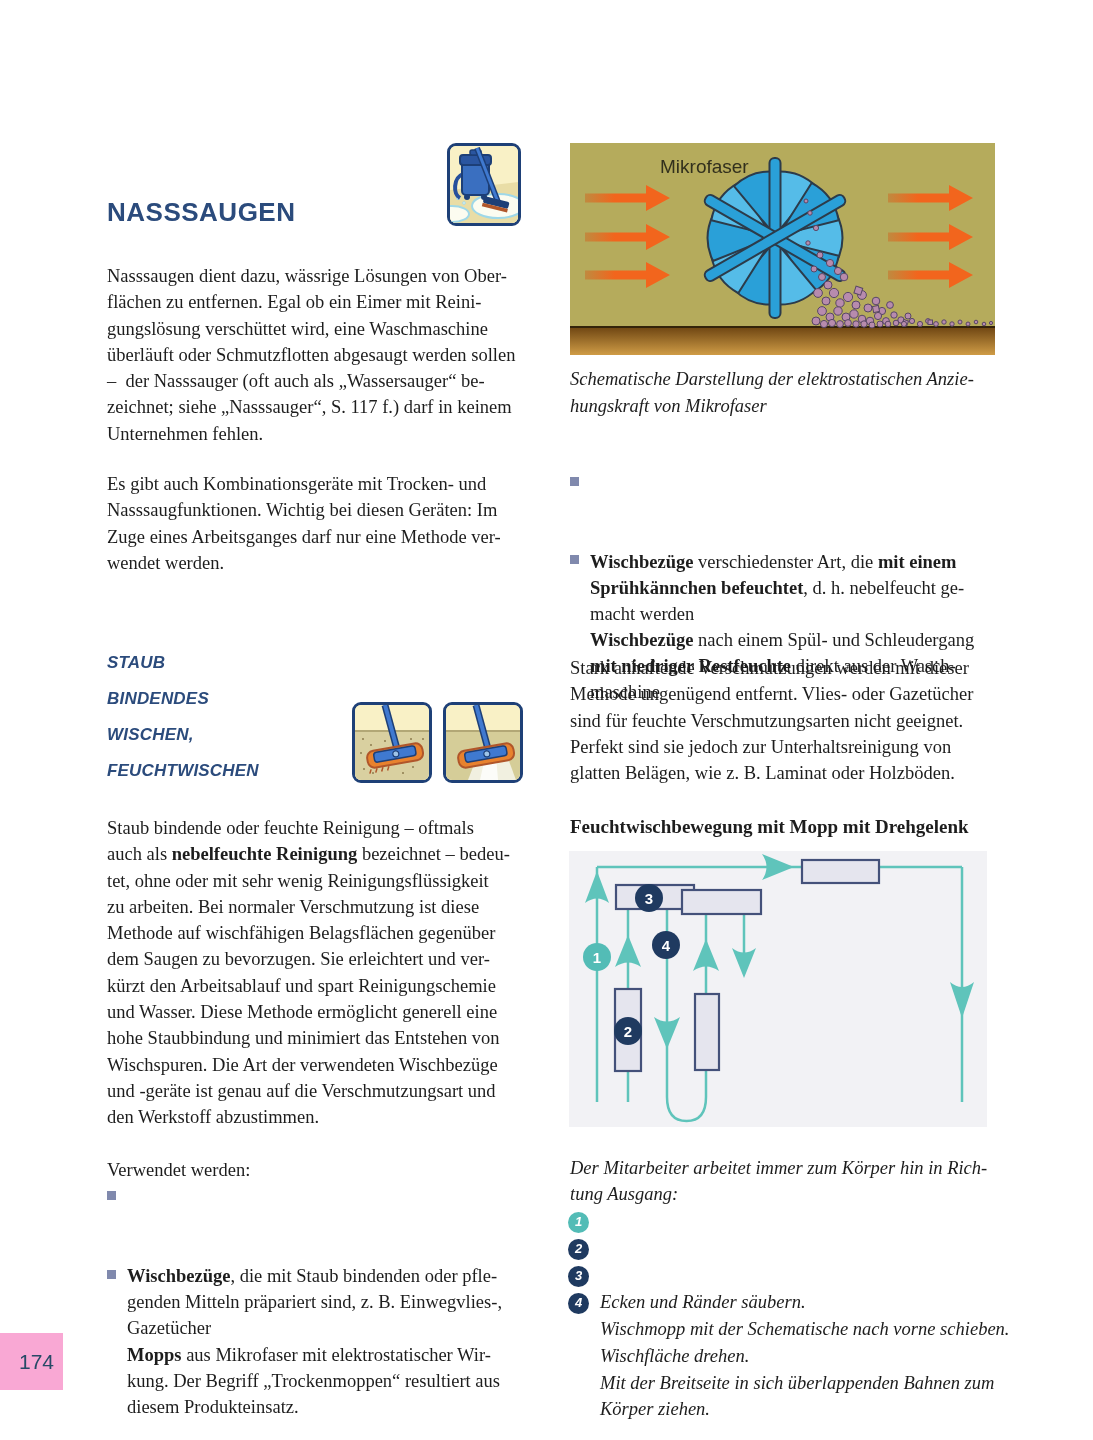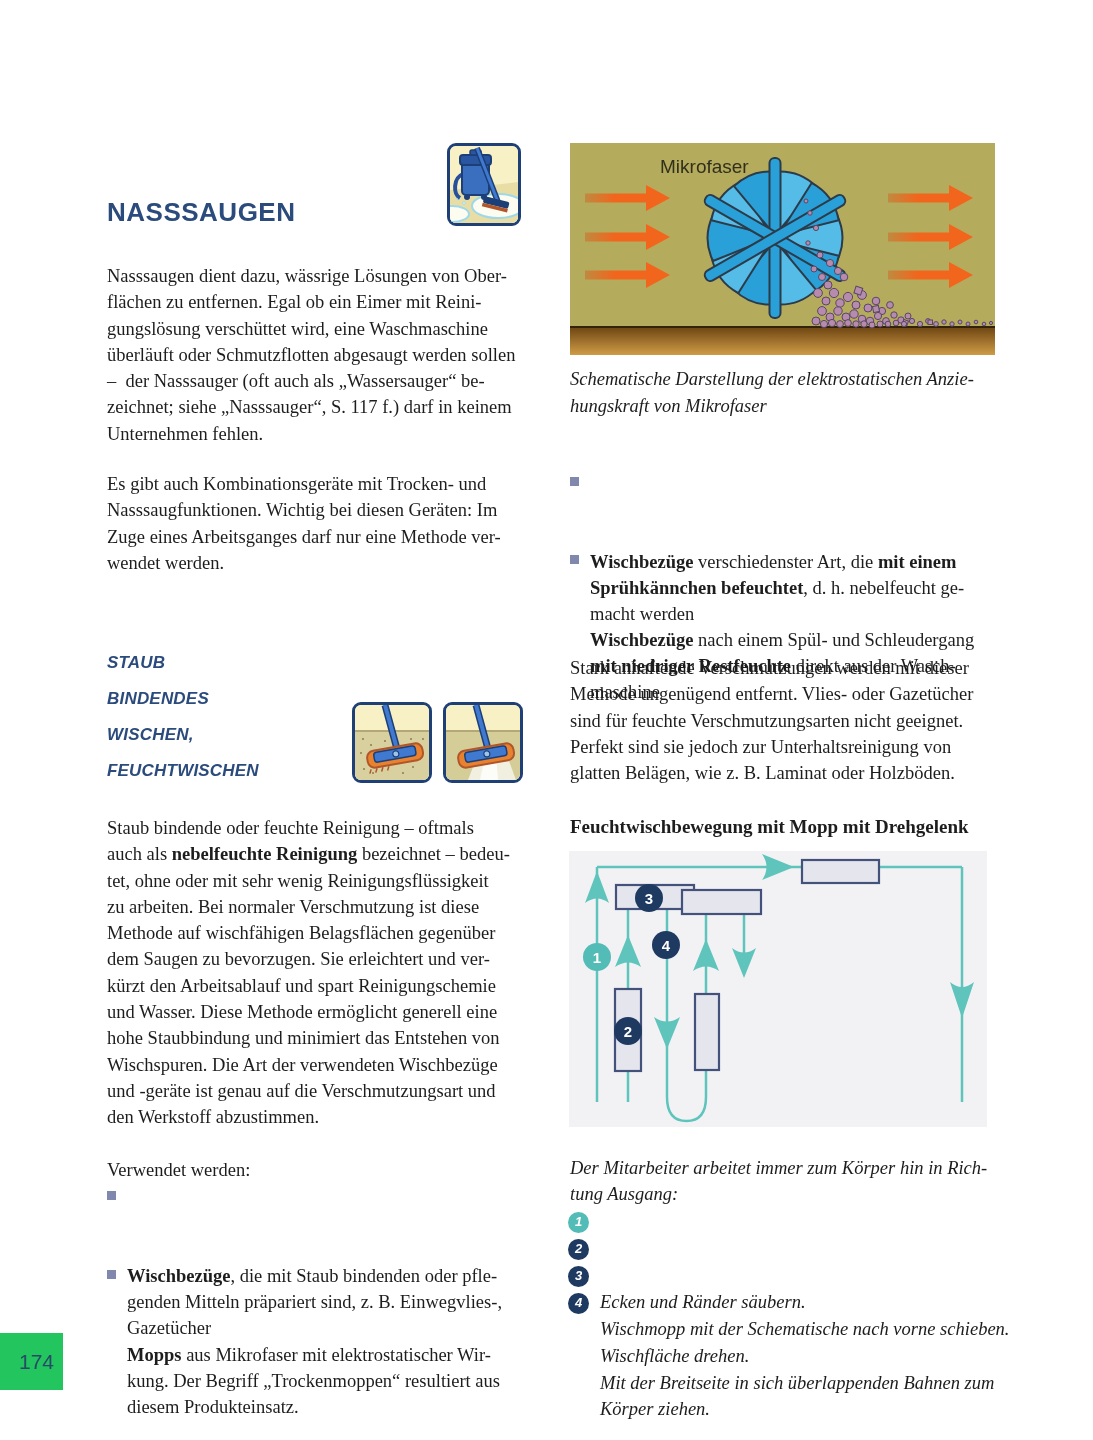--- a/index.html
+++ b/index.html
@@ -14,21 +14,21 @@
   .h2{font-size:17px;line-height:36px;letter-spacing:0.2px;font-style:italic;}
   .icon-box{border:3px solid #1e4077;border-radius:9px;background:#f9f1c6;overflow:hidden;box-sizing:border-box;}
   .li{position:absolute;padding-left:20px;}
   .li .sq{position:absolute;left:0;top:7px;width:9px;height:9px;background:#8089ad;}
   .step{position:absolute;padding-left:32px;}
   .step .circ{position:absolute;left:0;top:2px;width:21px;height:21px;border-radius:50%;
     color:#fff;font-family:"Liberation Sans",sans-serif;font-size:13px;font-weight:bold;
     display:flex;align-items:center;justify-content:center;}
   .circ.teal{background:#53bcb6;}
   .circ.navy{background:#1f3a60;}
-  #pagenum{background:#22c55e;color:#274a66;font-family:"Liberation Sans",sans-serif;font-size:21px;
+  #pagenum{background:#f9a8d4;color:#274a66;font-family:"Liberation Sans",sans-serif;font-size:21px;
     display:flex;align-items:center;justify-content:flex-end;padding-right:9px;box-sizing:border-box;}
 </style>
 </head>
 <body>
 
 <div id="page">
 
   <div class="abs h-blue h1" style="left:107px;top:197px;">NASSSAUGEN</div>
 
   <div class="abs icon-box" style="left:447px;top:143px;width:74px;height:83px;">

